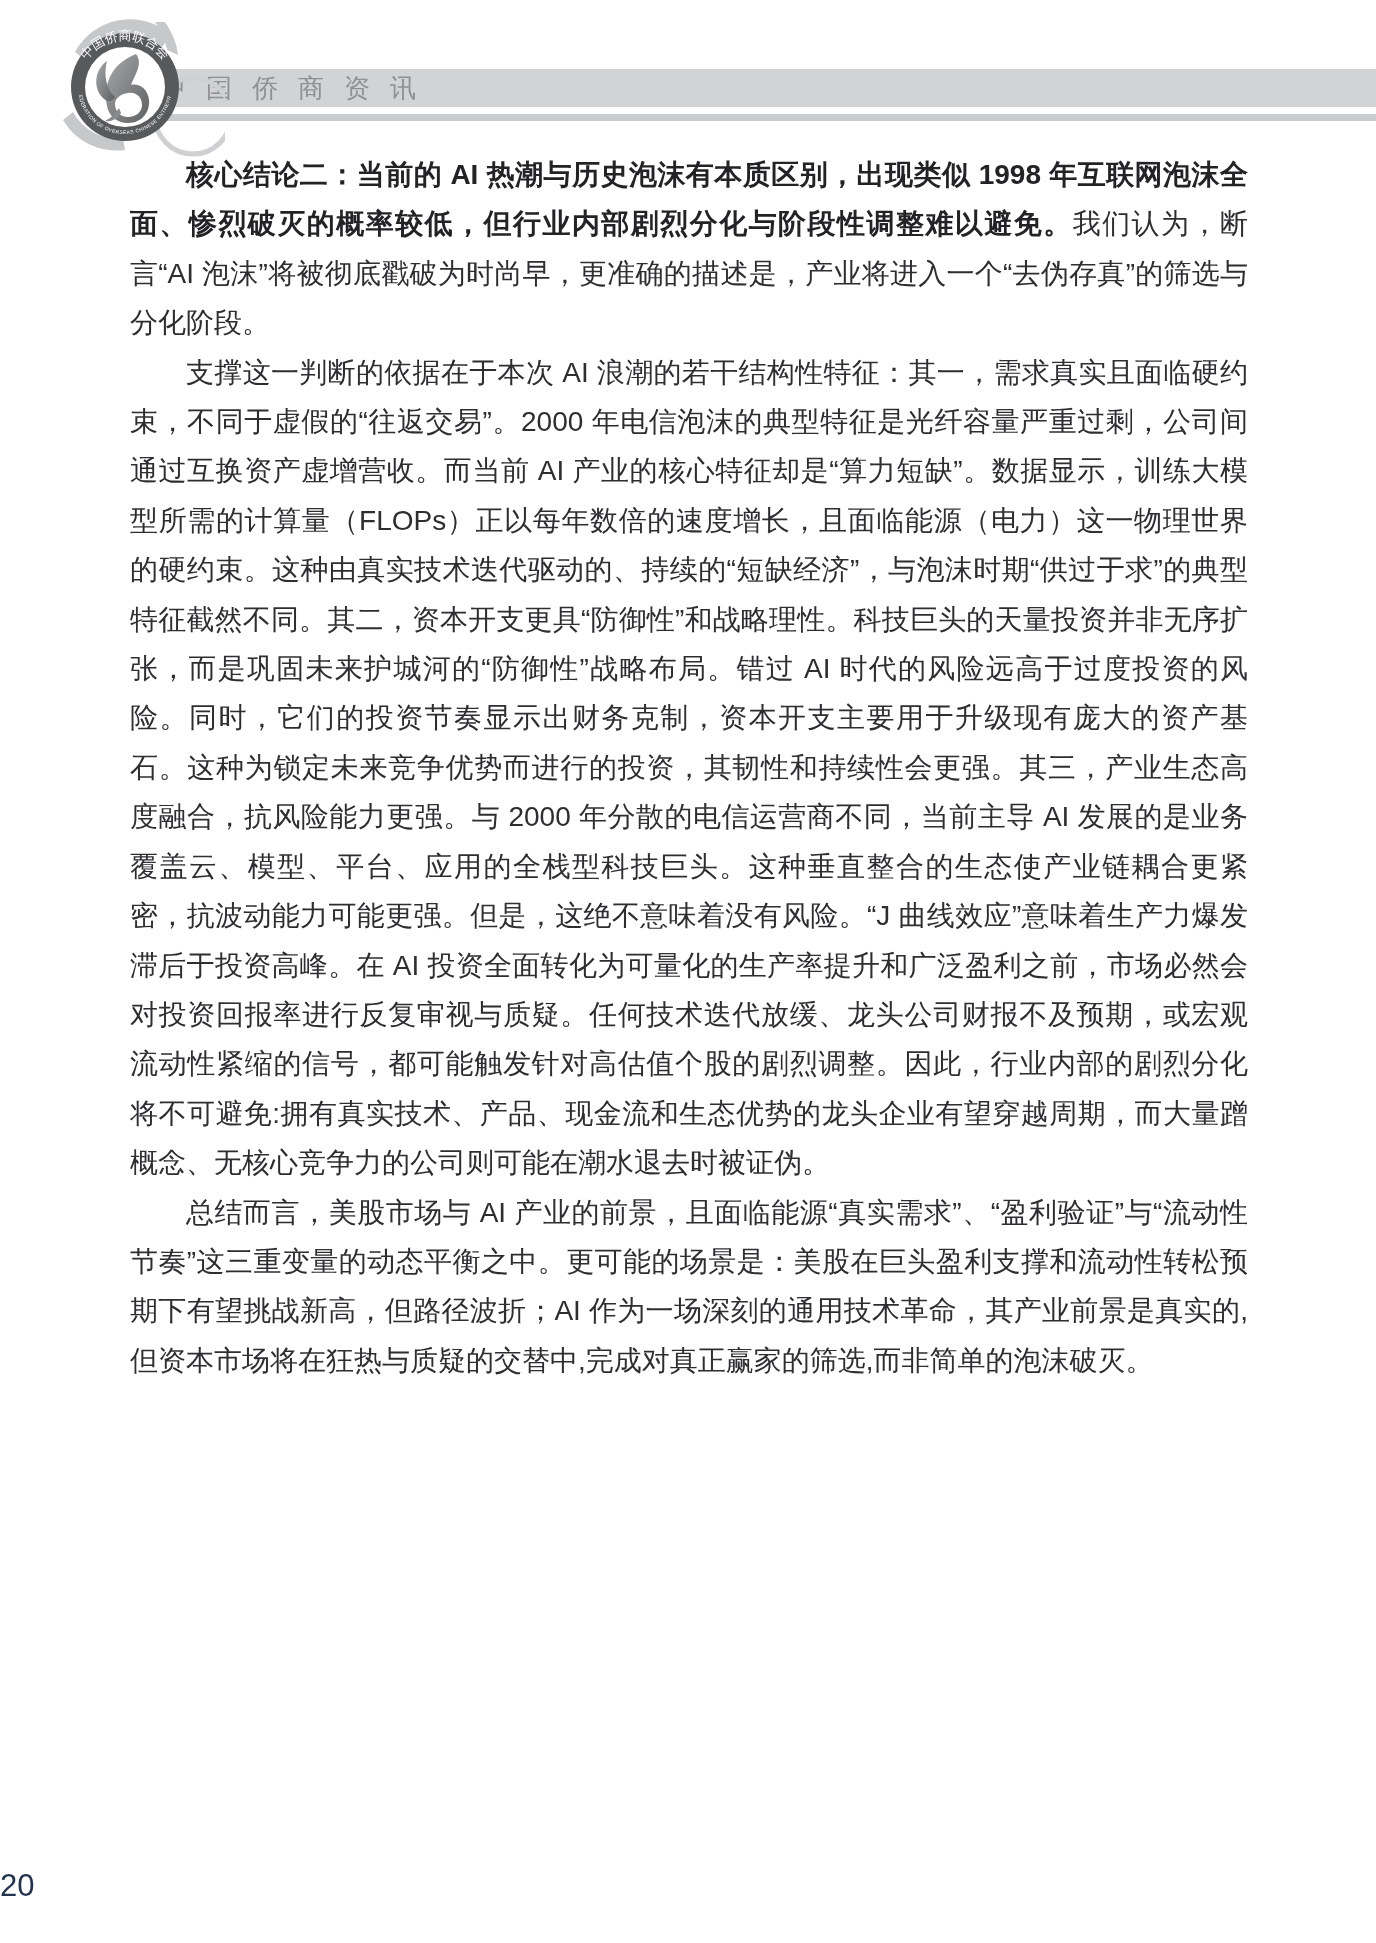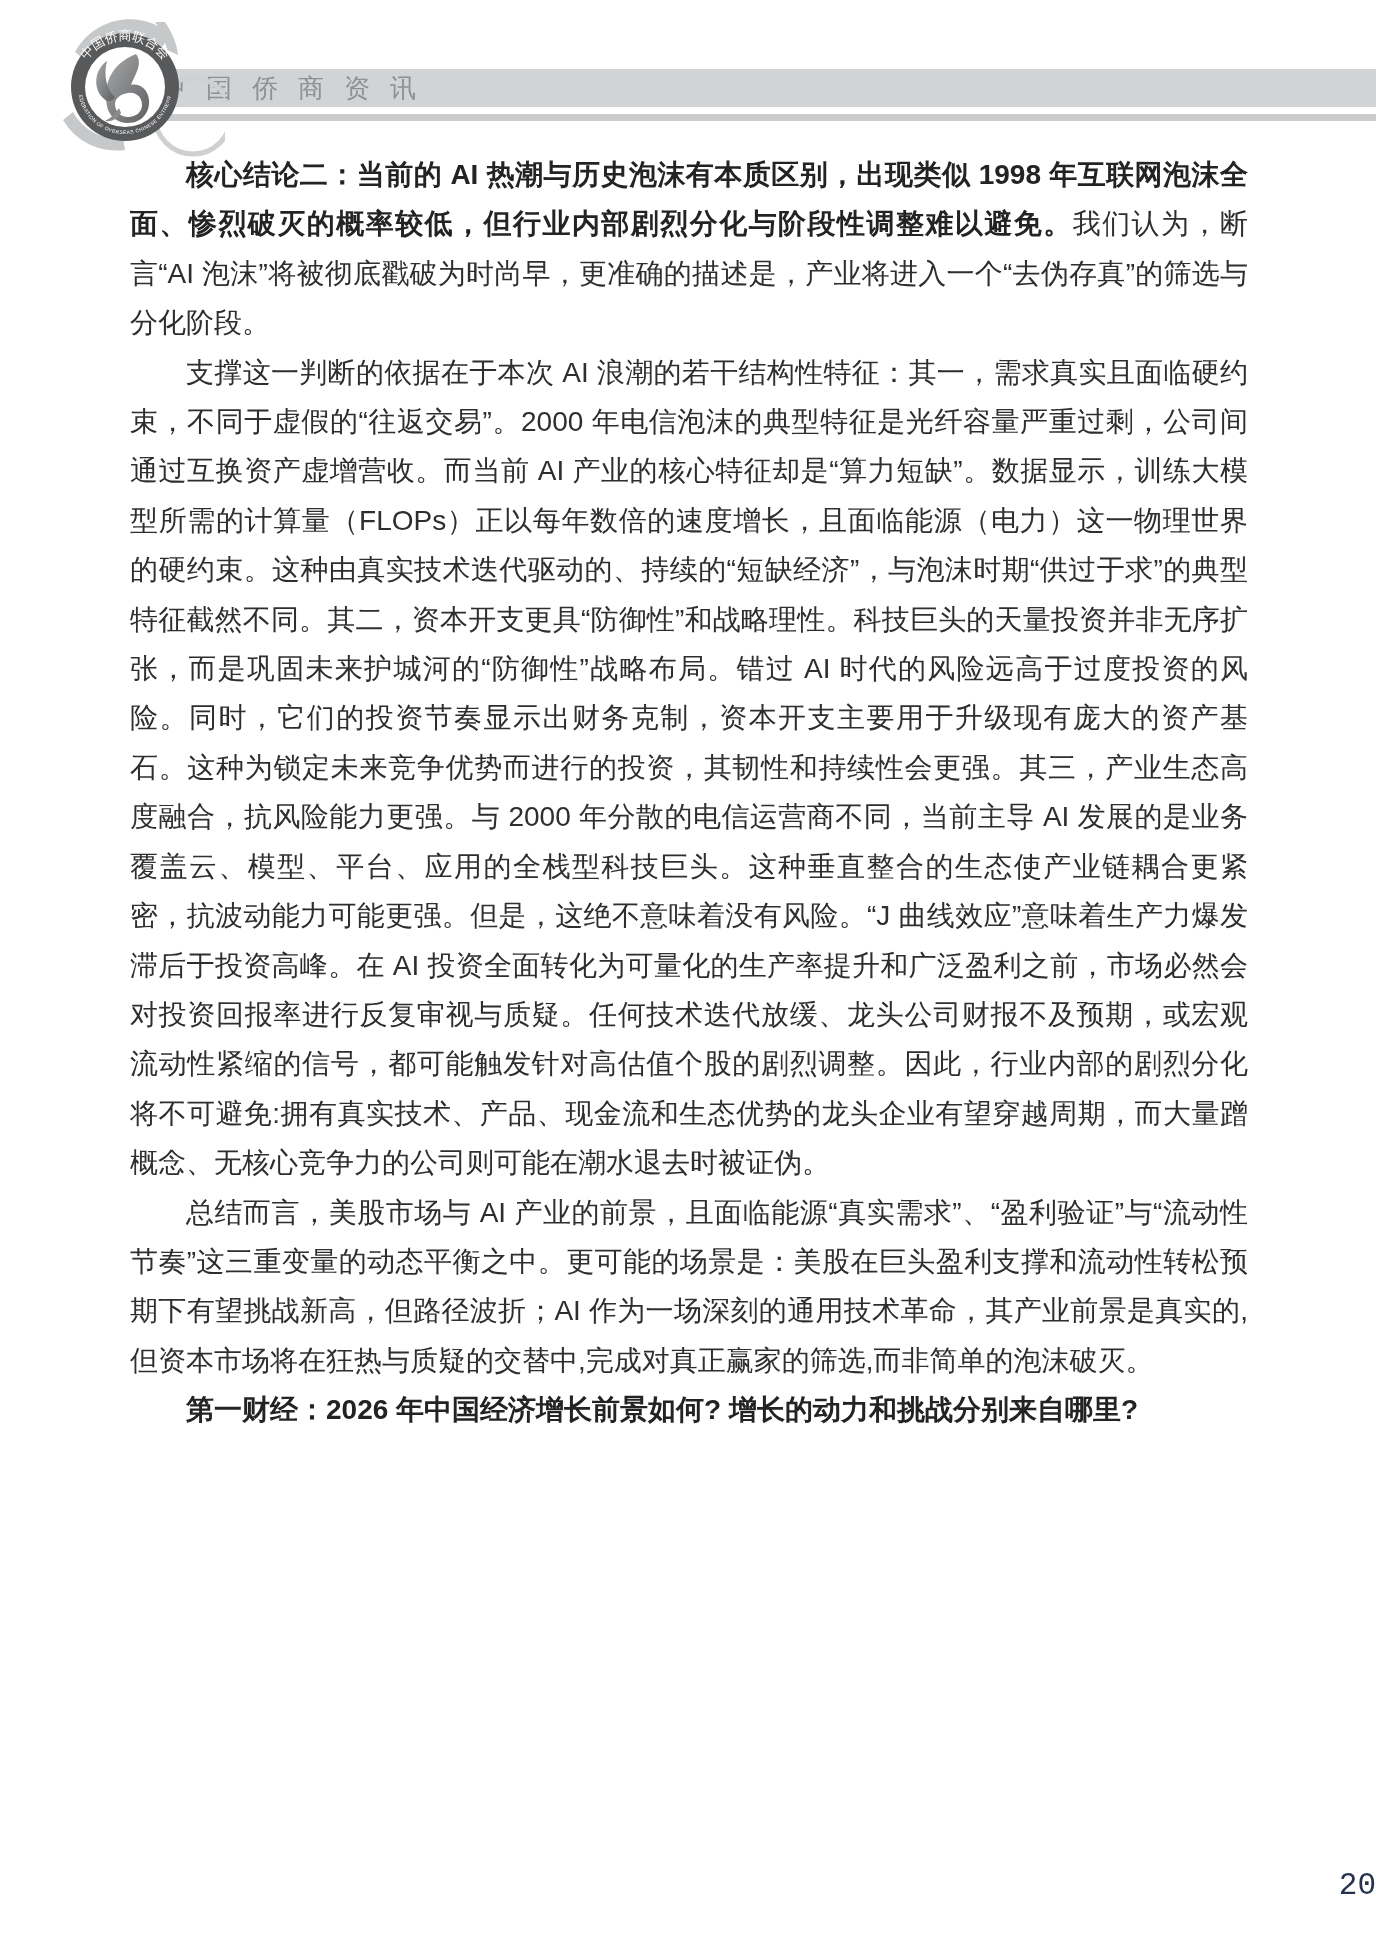--- a/index.html
+++ b/index.html
@@ -15,22 +15,22 @@
   .logo-wrap{position:absolute;left:15px;top:0;width:210px;height:170px;}
 
   
   .article{position:absolute;left:130px;top:150px;width:1118px;
            font-size:28px;line-height:49.4px;text-align:justify;color:#2e2e30;}
   .para{margin:0;}
   .para.indent{text-indent:2em;}
   .b{font-weight:bold;color:#232325;}
 
   
-  .page-num{position:absolute;top:1868px;left:0;width:100%;text-align:right;
-            font-family:Liberation Mono, monospace;font-size:31px;color:#26334e;}
+  .page-num{position:absolute;top:1868px;left:0;width:100%;text-align:left;
+            font-family:Liberation Sans, sans-serif;font-size:31px;color:#26334e;}
 </style>
 </head>
 <body>
 
 <div class="page">
 
   <div class="banner">
     <div class="banner-title">中国侨商资讯</div>
   </div>
   <div class="banner-rule"></div>
@@ -65,18 +65,17 @@
                M113,93 C121,92 127,97 127,105 C127,112 121,117 113,117 C105,117 100,111 100,104 C100,98 106,94 113,93 Z" fill="url(#g1)" fill-rule="evenodd"></path>
       <path d="M88,98 C78,88 79,70 92,61 C88,76 92,90 100,97 C96,103 92,102 88,98 Z" fill="url(#g1)"></path>
       <path d="M104,108 C100,114 96,118 90,121 C96,122 103,119 106,113 Z" fill="#8a8b8d"></path>
     </svg>
   </div>
 
   <div class="article">
       <p class="para indent"><span class="b">核心结论二：当前的 AI 热潮与历史泡沫有本质区别，出现类似 1998 年互联网泡沫全面、惨烈破灭的概率较低，但行业内部剧烈分化与阶段性调整难以避免。</span><span>我们认为，断言“AI 泡沫”将被彻底戳破为时尚早，更准确的描述是，产业将进入一个“去伪存真”的筛选与分化阶段。</span></p>
       <p class="para indent"><span>支撑这一判断的依据在于本次 AI 浪潮的若干结构性特征：其一，需求真实且面临硬约束，不同于虚假的“往返交易”。2000 年电信泡沫的典型特征是光纤容量严重过剩，公司间通过互换资产虚增营收。而当前 AI 产业的核心特征却是“算力短缺”。数据显示，训练大模型所需的计算量（FLOPs）正以每年数倍的速度增长，且面临能源（电力）这一物理世界的硬约束。这种由真实技术迭代驱动的、持续的“短缺经济”，与泡沫时期“供过于求”的典型特征截然不同。其二，资本开支更具“防御性”和战略理性。科技巨头的天量投资并非无序扩张，而是巩固未来护城河的“防御性”战略布局。错过 AI 时代的风险远高于过度投资的风险。同时，它们的投资节奏显示出财务克制，资本开支主要用于升级现有庞大的资产基石。这种为锁定未来竞争优势而进行的投资，其韧性和持续性会更强。其三，产业生态高度融合，抗风险能力更强。与 2000 年分散的电信运营商不同，当前主导 AI 发展的是业务覆盖云、模型、平台、应用的全栈型科技巨头。这种垂直整合的生态使产业链耦合更紧密，抗波动能力可能更强。但是，这绝不意味着没有风险。“J 曲线效应”意味着生产力爆发滞后于投资高峰。在 AI 投资全面转化为可量化的生产率提升和广泛盈利之前，市场必然会对投资回报率进行反复审视与质疑。任何技术迭代放缓、龙头公司财报不及预期，或宏观流动性紧缩的信号，都可能触发针对高估值个股的剧烈调整。因此，行业内部的剧烈分化将不可避免:拥有真实技术、产品、现金流和生态优势的龙头企业有望穿越周期，而大量蹭概念、无核心竞争力的公司则可能在潮水退去时被证伪。</span></p>
       <p class="para indent"><span>总结而言，美股市场与 AI 产业的前景，且面临能源“真实需求”、“盈利验证”与“流动性节奏”这三重变量的动态平衡之中。更可能的场景是：美股在巨头盈利支撑和流动性转松预期下有望挑战新高，但路径波折；AI 作为一场深刻的通用技术革命，其产业前景是真实的,但资本市场将在狂热与质疑的交替中,完成对真正赢家的筛选,而非简单的泡沫破灭。</span></p>
-      <p class="para indent"><span class="b">第一财经：2026 年中国经济增长前景如何? 增长的动力和挑战分别来自哪里?</span></p>
     </div>
 
   <div class="page-num">20</div>
 
 </div>
 
 </body></html>

